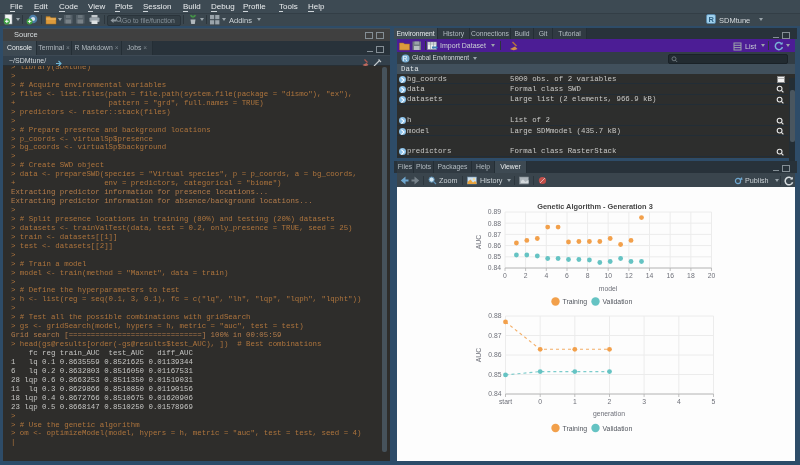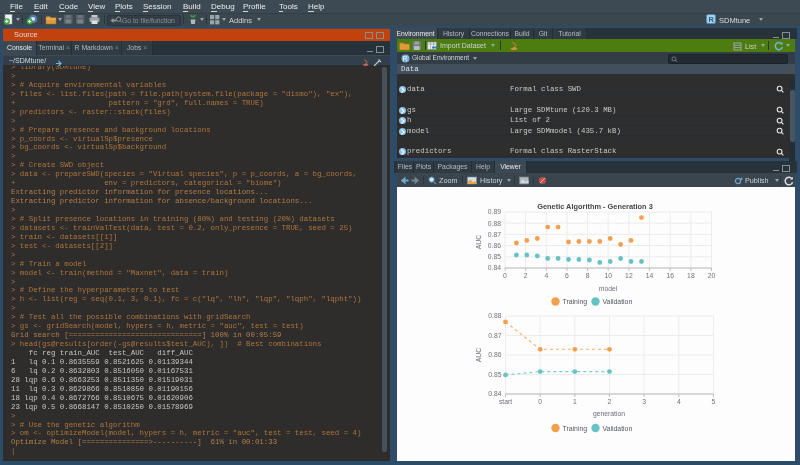--- a/index.html
+++ b/index.html
@@ -11,35 +11,35 @@
 #menubar u{text-decoration:none;border-bottom:1px solid #cfd5d9;}
 #toolbar{left:0;top:13px;width:800px;height:12px;background:#3b474f;border-top:1px solid #333e46;}
 .sep{position:absolute;top:2px;width:1px;height:9px;background:#2c363d;}
 #gofile{position:absolute;left:107px;top:14.5px;width:58px;height:9px;background:#333e45;border:1px solid #2a343b;border-radius:2px;color:#87929a;font-size:6.8px;line-height:9px;padding-left:14px;}
 .tbtext{position:absolute;top:3px;font-size:7.5px;color:#ccd2d6;}
 .caret{position:absolute;width:0;height:0;border-left:2.5px solid transparent;border-right:2.5px solid transparent;border-top:3px solid #9aa4ab;}
 #main{left:0;top:26px;width:800px;height:435px;background:#2e4c68;}
 #divider{position:absolute;left:390px;top:0px;width:7px;height:435px;background:#2e4c68;}
 #lframe{position:absolute;left:0;top:0;width:3px;height:435px;background:#2e4c68;}
 #rframe{position:absolute;left:795px;top:0;width:5px;height:435px;background:#2e4c68;}
-#srchdr{left:3px;top:1.5px;width:387px;height:23px;background:#c2410c;border-top:1px solid #434f58;color:#d7dcdf;font-size:7.5px;line-height:11px;padding-left:11px;box-sizing:border-box;}
+#srchdr{left:3px;top:1.5px;width:387px;height:23px;background:#404040;border-top:1px solid #434f58;color:#d7dcdf;font-size:7.5px;line-height:11px;padding-left:11px;box-sizing:border-box;}
 #ctabs{left:3px;top:15px;width:387px;height:14px;background:#28323a;}
 .tab{position:absolute;top:0px;height:14px;font-size:6.8px;color:#aeb7bd;line-height:14px;text-align:center;background:#313b43;border-right:1px solid #242e35;box-sizing:border-box;}
 .tab.active{background:#3d4952;color:#e8ebec;}
 .tabx{color:#79838a;font-size:6.5px;}
 #chdr{left:3px;top:29px;width:387px;height:11px;background:#33404b;border-top:1px solid #3d4954;border-bottom:1px solid #272f35;color:#d2d7da;font-size:7px;line-height:10px;box-sizing:border-box;}
 #consolebody{left:3px;top:40px;width:387px;height:395px;background:#2e2d2b;overflow:hidden;}
 #consolebody pre{margin:-3px 0 0 8px;font-family:"Liberation Mono",monospace;font-size:7.4px;line-height:8.93px;color:#af753d;}
 #consolebody .o{color:#c6c6c4;}
 #consolebody .m{color:#b47d4c;}
 #cscrollthumb{left:382px;top:41px;width:5px;height:385px;background:#46525b;border-radius:2px;}
 #rtabs{left:394px;top:1.5px;width:403px;height:11.5px;font-size:6.8px;background:#28323a;}
 .rtab{position:absolute;top:0;height:11.5px;line-height:11.5px;text-align:center;color:#b3bcc2;background:#303a42;border-right:1px solid #242e35;box-sizing:border-box;}
 .rtab.active{background:#3e4a53;color:#e8ebec;}
-#envtb{left:397px;top:13px;width:398px;height:13px;background:#4d7c0f;border-bottom:1px solid #2b353c;}
+#envtb{left:397px;top:13px;width:398px;height:13px;background:#4c1d95;border-bottom:1px solid #2b353c;}
 #gerow{left:397px;top:26px;width:398px;height:12px;background:#323d45;border-bottom:1px solid #28323a;}
 #envsearch{position:absolute;left:271px;top:1.5px;width:118px;height:8px;background:#222b31;border:1px solid #1a2228;border-radius:2px;}
 #datahdr{left:397px;top:38px;width:398px;height:10px;background:#41505c;color:#dde2e4;font-family:"Liberation Mono",monospace;font-size:7.4px;line-height:10px;padding-left:4px;box-sizing:border-box;}
 #envrows{left:397px;top:48px;width:398px;height:84px;background:#2d2e2d;}
 .erow{position:absolute;left:0;width:391px;height:10.4px;border-bottom:1px solid #222d36;font-family:"Liberation Mono",monospace;font-size:7.4px;color:#c9c9c7;box-sizing:border-box;}
 .erow .nm{position:absolute;left:10px;top:0.5px;}
 .erow .vl{position:absolute;left:113px;top:0.5px;}
 .ric{position:absolute;right:3px;}
 .bluecirc{position:absolute;left:2px;top:1.5px;width:7px;height:7px;border-radius:50%;background:#8ec3ea;}
 .bluecirc:after{content:"";position:absolute;left:1.2px;top:2px;width:2.5px;height:2.5px;border:1.2px solid #fff;border-left:0;border-bottom:0;transform:rotate(45deg);}
@@ -200,21 +200,20 @@
 <span class="o">    fc reg train_AUC  test_AUC   diff_AUC</span>
 <span class="o">1   lq 0.1 0.8635559 0.8521625 0.01139344</span>
 <span class="o">6   lq 0.2 0.8632803 0.8516050 0.01167531</span>
 <span class="o">28 lqp 0.6 0.8663253 0.8511350 0.01519031</span>
 <span class="o">11  lq 0.3 0.8629866 0.8510850 0.01190156</span>
 <span class="o">18 lqp 0.4 0.8672766 0.8510675 0.01620906</span>
 <span class="o">23 lqp 0.5 0.8668147 0.8510250 0.01578969</span>
 &gt;
 &gt; # Use the genetic algorithm
 &gt; om &lt;- optimizeModel(model, hypers = h, metric = "auc", test = test, seed = 4)
-<span class="m">Optimize Model [===============&gt;----------]  61% in 00:01:33</span>
 |</pre>
       </div>
     <div class="abs" id="cscrollthumb"></div>
     <div class="abs" id="rtabs">
       <div class="rtab active" style="left:0px;width:44px">Environment</div>
       <div class="rtab" style="left:44px;width:32px">History</div>
       <div class="rtab" style="left:76px;width:41px">Connections</div>
       <div class="rtab" style="left:117px;width:23px">Build</div>
       <div class="rtab" style="left:140px;width:19px">Git</div>
       <div class="rtab" style="left:159px;width:34px">Tutorial</div>
@@ -268,33 +267,42 @@
       <div class="caret" style="left:76px;top:5px"></div>
       <div id="envsearch">
           <svg style="position:absolute;left:2px;top:1px" width="8" height="7">
             <circle cx="3" cy="2.8" r="2" fill="none" stroke="#7c868d" stroke-width="0.8"></circle>
             <path d="M4.4 4.2l1.8 1.8" stroke="#7c868d" stroke-width="0.8"></path>
           </svg>
         </div>
 </div>
     <div class="abs" id="datahdr">Data</div>
     <div class="abs" id="envrows">
+<div class="erow" style="top:0.0px">
+          <span class="bluecirc"></span>
+          <span class="nm">bg_coords</span>
+          <span class="vl">5000 obs. of 2 variables</span>
+          <svg class="ric" style="top:1.5px" width="8" height="8">
+            <rect x="0.5" y="0.5" width="7" height="6" fill="#f2f2f2" stroke="#888"></rect>
+            <line x1="0.5" y1="2.5" x2="7.5" y2="2.5" stroke="#999" stroke-width="0.7"></line>
+          </svg>
+        </div>
 <div class="erow" style="top:10.4px">
           <span class="bluecirc"></span>
           <span class="nm">data</span>
           <span class="vl">Formal class SWD</span>
           <svg class="ric" style="top:1px" width="9" height="9">
             <circle cx="3.6" cy="3.6" r="2.4" fill="none" stroke="#e8e8e8" stroke-width="1.1"></circle>
             <path d="M5.4 5.4l2 2" stroke="#e8e8e8" stroke-width="1.2"></path>
           </svg>
         </div>
-<div class="erow" style="top:31.2px">
+<div class="erow" style="top:20.8px">
           <span class="bluecirc"></span>
-          <span class="nm">gs</span>
-          <span class="vl">Large SDMtune (120.3 MB)</span>
+          <span class="nm">datasets</span>
+          <span class="vl">Large list (2 elements, 966.9 kB)</span>
           <svg class="ric" style="top:1px" width="9" height="9">
             <circle cx="3.6" cy="3.6" r="2.4" fill="none" stroke="#e8e8e8" stroke-width="1.1"></circle>
             <path d="M5.4 5.4l2 2" stroke="#e8e8e8" stroke-width="1.2"></path>
           </svg>
         </div>
 <div class="erow" style="top:41.6px">
           <span class="bluecirc"></span>
           <span class="nm">h</span>
           <span class="vl">List of 2</span>
           <svg class="ric" style="top:1px" width="9" height="9">

